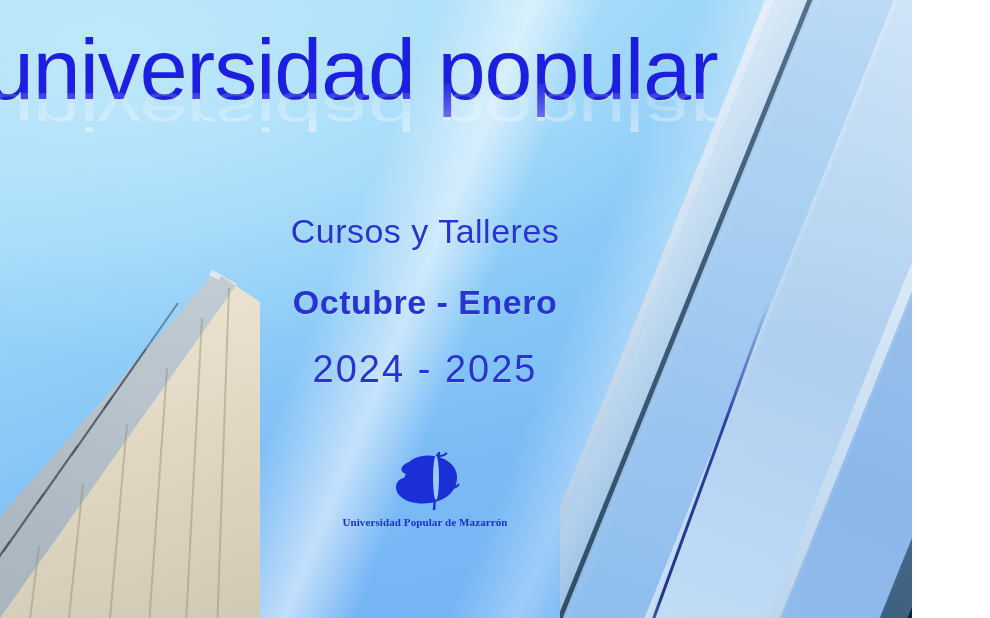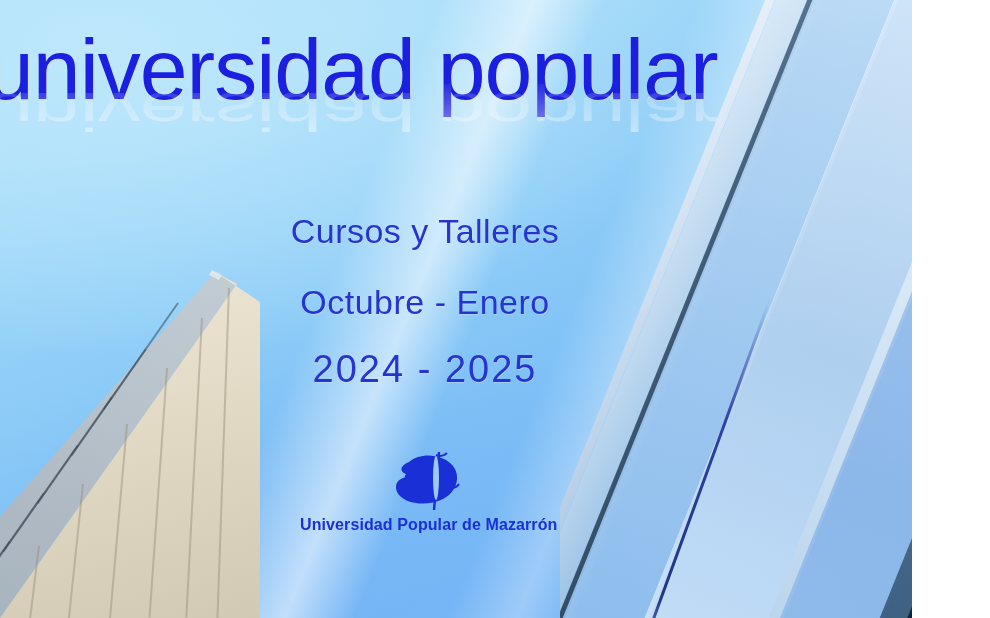--- a/index.html
+++ b/index.html
@@ -192,21 +192,21 @@
   .line-courses {
     font-size: 34px;
     font-weight: 400;
     color: #2734cf;
     letter-spacing: 0.5px;
     margin: 0 0 32px 0;
     text-shadow: 0.5px 0.5px 0 rgba(255,255,255,0.25);
   }
   .line-months {
     font-size: 34px;
-    font-weight: 400;
+    font-weight: 700;
     color: #2734cf;
     letter-spacing: 0.5px;
     margin: 0 0 26px 0;
     text-shadow: 0.5px 0.5px 0 rgba(255,255,255,0.25);
   }
   .line-years {
     font-size: 38px;
     font-weight: 400;
     color: #2734cf;
     letter-spacing: 2px;
@@ -220,22 +220,22 @@
     left: 300px;
     top: 448px;
     width: 250px;
     text-align: center;
   }
   .logo-mark {
     display: block;
     margin: 0 auto 4px auto;
   }
   .logo-text {
-    font-family: Liberation Sans, sans-serif;
-    font-size: 16px;
+    font-family: Liberation Serif, serif;
+    font-size: 11px;
     font-weight: 700;
     color: #1b2fd6;
     letter-spacing: 0.1px;
     white-space: nowrap;
   }
 </style>
 </head>
 <body>
 
 <div class="poster">

